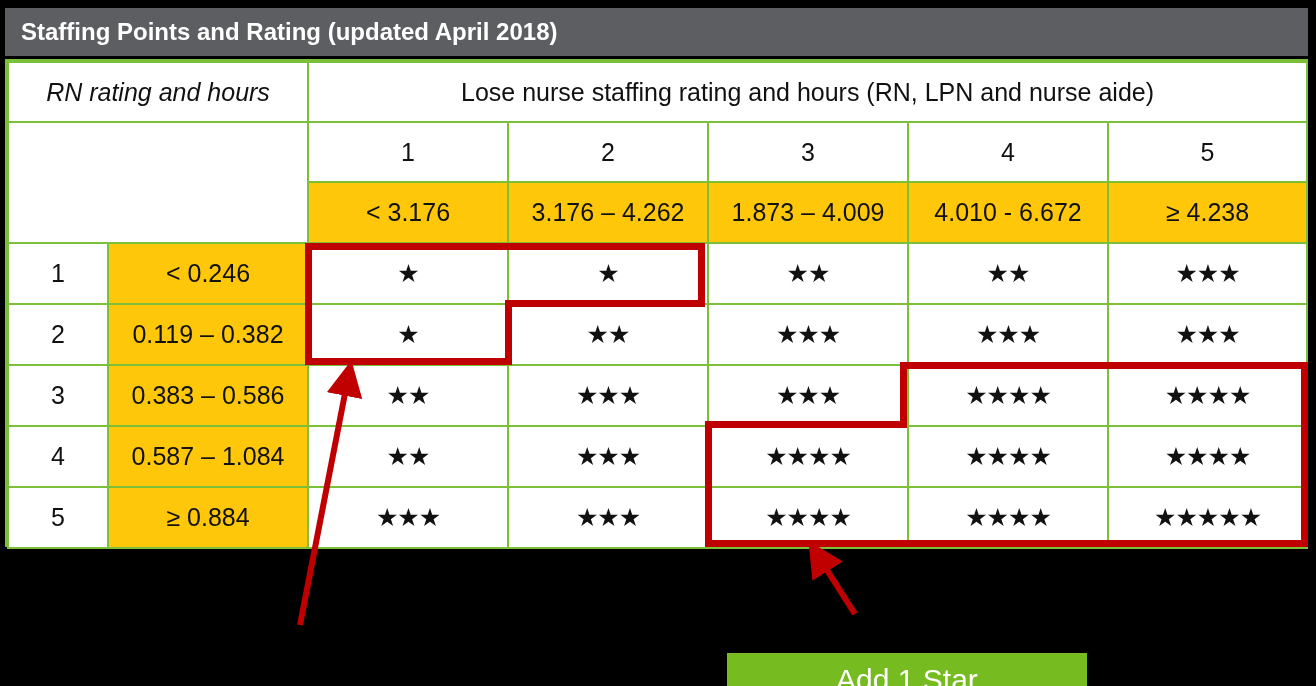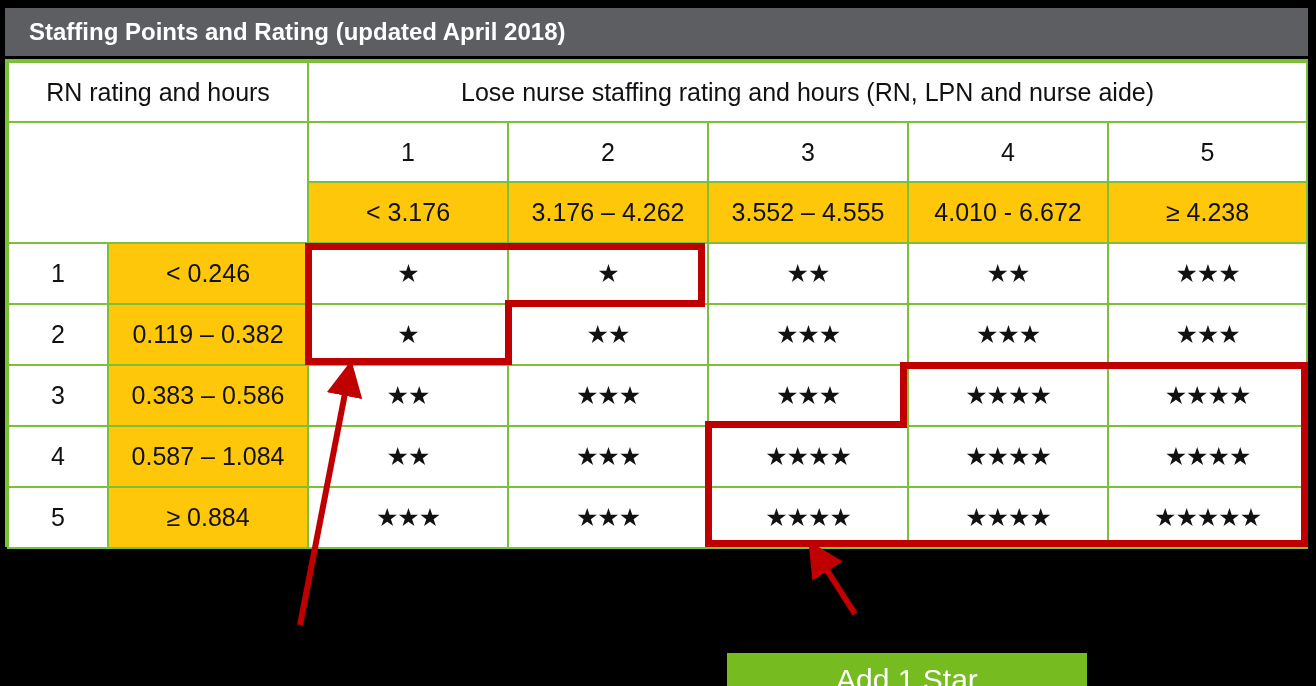--- a/index.html
+++ b/index.html
@@ -12,21 +12,21 @@
   }
   #root{position:absolute;inset:0;}
 
   
   .title-bar{
     position:absolute;
     left:5px;top:8px;width:1303px;height:48px;
     background:#5c5e61;
     display:flex;align-items:center;
     box-sizing:border-box;
-    padding-left:24px;
+    padding-left:16px;
   }
   .title-bar .title-text{
     color:#ffffff;
     font-size:24px;
     font-weight:bold;
     letter-spacing:0px;
     white-space:nowrap;
   }
 
   
@@ -46,21 +46,21 @@
   table.grid td{
     border:2px solid #7cc03a;
     text-align:center;
     vertical-align:middle;
     background:#ffffff;
     padding:0;
     font-size:25px;
     color:#111111;
   }
   td.blank{border-left:none;}
-  .hdr-left{font-size:25px;color:#111111;}
+  .hdr-left{font-size:25px;color:#111111;font-style:italic;}
   .hdr-span{font-size:25px;color:#111111;}
   .colnum{font-size:26px;color:#111111;}
   .yellow{background:#ffc709 !important;font-size:21px;color:#1a1a1a;}
   .rownum{font-size:25px;color:#111111;}
   .stars{
     font-size:34px;
     line-height:1;
     color:#000000;
     letter-spacing:-1px;
     white-space:nowrap;
@@ -116,21 +116,21 @@
           <td colspan="2" rowspan="2" class="blank"></td>
           <td class="colnum">1</td>
           <td class="colnum">2</td>
           <td class="colnum">3</td>
           <td class="colnum">4</td>
           <td class="colnum">5</td>
         </tr>
         <tr style="height:61px">
           <td class="yellow">&lt; 3.176</td>
           <td class="yellow">3.176 – 4.262</td>
-          <td class="yellow">3.552 – 4.555</td>
+          <td class="yellow">1.873 – 4.009</td>
           <td class="yellow">4.010 - 6.672</td>
           <td class="yellow">≥ 4.238</td>
         </tr>
 
         <tr style="height:61px">
           <td class="rownum">1</td>
           <td class="yellow">&lt; 0.246</td>
           <td class="stars">★</td>
           <td class="stars">★</td>
           <td class="stars">★★</td>

